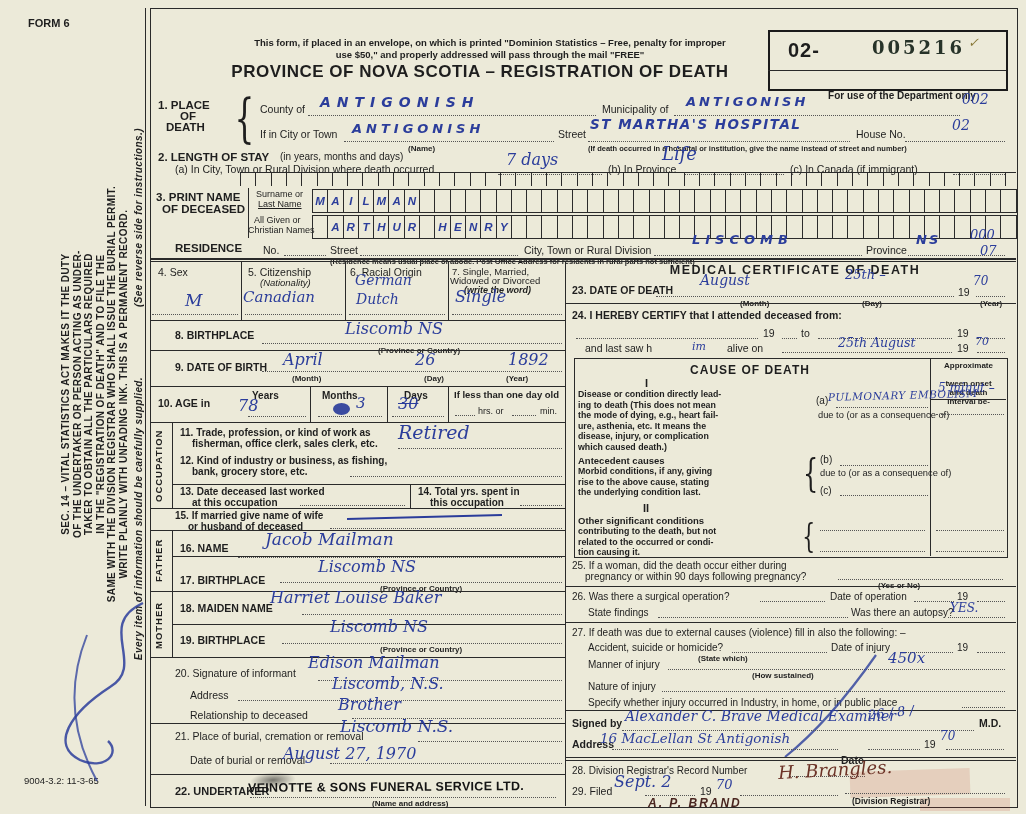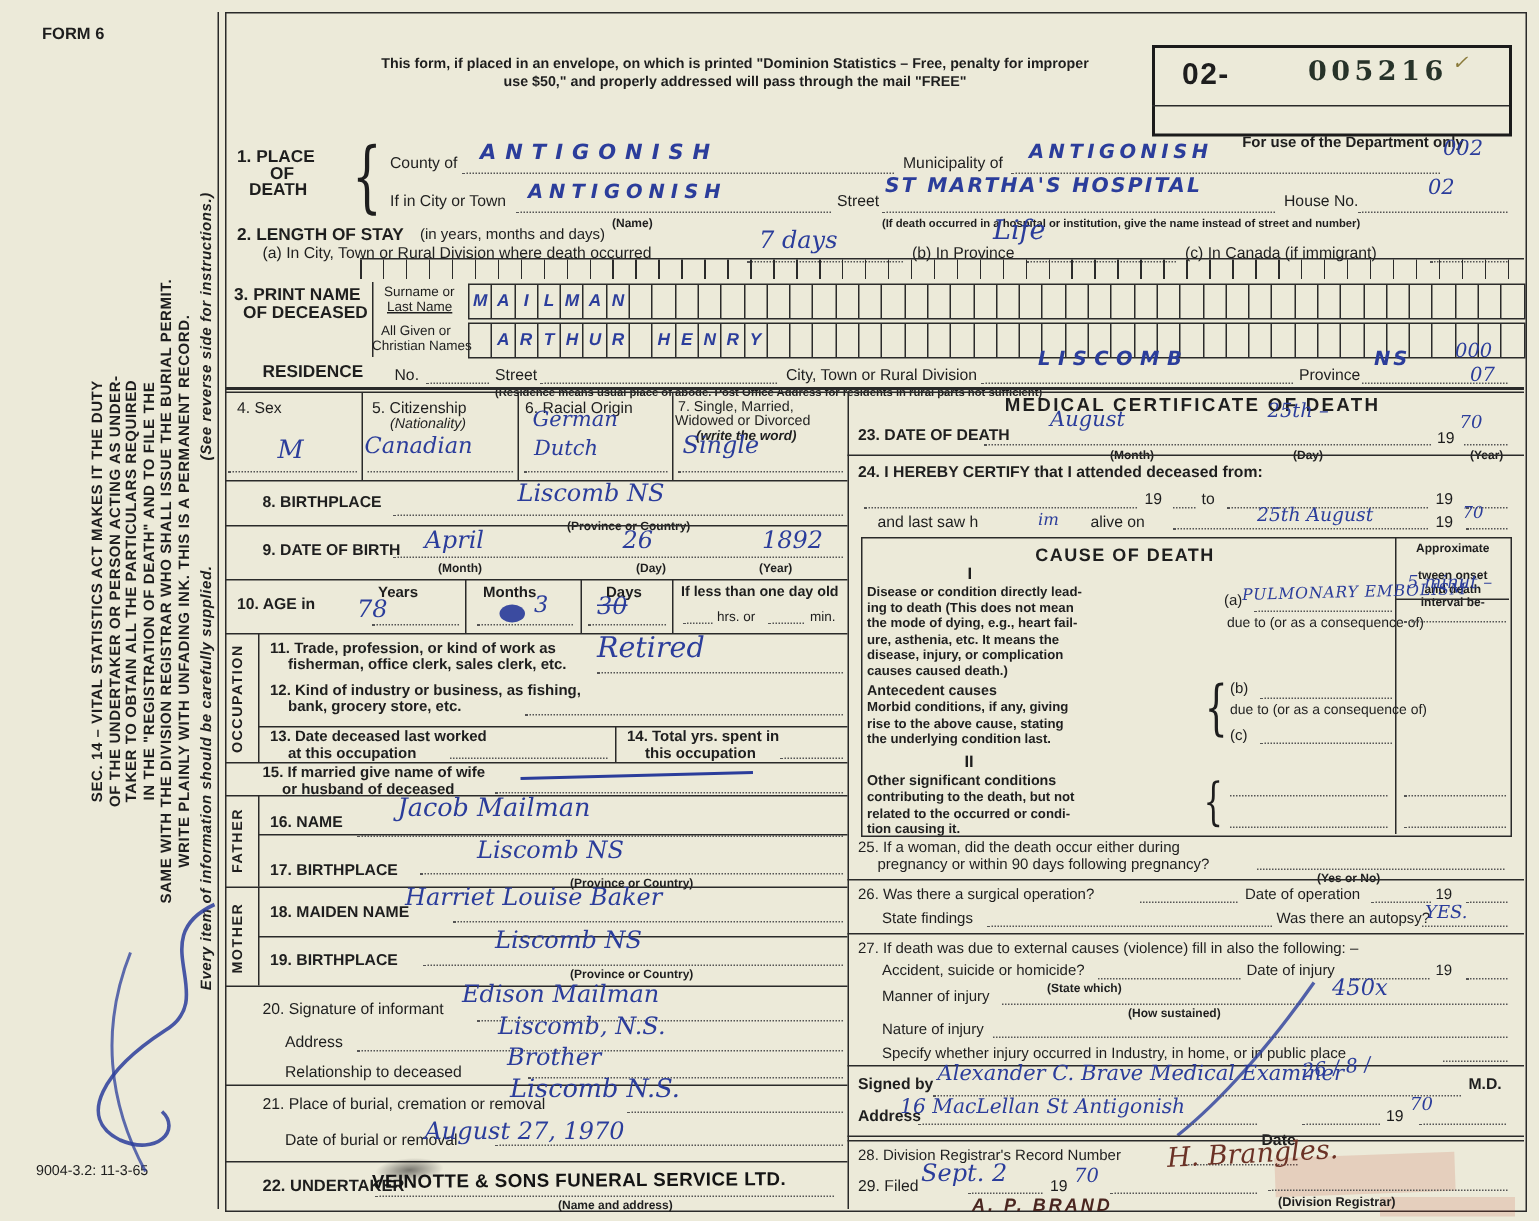--- a/index.html
+++ b/index.html
@@ -54,20 +54,21 @@
   <svg class="a" style="left:25px;top:595px;" width="135" height="200">
     <path d="M118,8 C70,30 122,70 85,92 C45,118 25,150 55,165 C80,176 96,158 83,146" fill="none" stroke="#2b3d9b" stroke-width="2.4" opacity=".85"></path>
     <path d="M62,40 C42,90 47,140 72,186" fill="none" stroke="#2b3d9b" stroke-width="2" opacity=".75"></path>
   </svg>
 
   <div class="a" style="left:150px;top:8px;width:866px;height:798px;border:1.6px solid #2a2a2a;"></div>
   <div class="a vr" style="left:145px;top:8px;height:798px;"></div>
 
   <div class="a p b ctr" style="left:200px;top:38px;width:580px;font-size:9.5px;">This form, if placed in an envelope, on which is printed "Dominion Statistics – Free, penalty for improper</div>
   <div class="a p b ctr" style="left:200px;top:50px;width:580px;font-size:9.5px;">use $50," and properly addressed will pass through the mail "FREE"</div>
+  <div class="a p b ctr" style="left:180px;top:63px;width:600px;font-size:17px;letter-spacing:.5px;">PROVINCE OF NOVA SCOTIA – REGISTRATION OF DEATH</div>
 
   <div class="a" style="left:768px;top:30px;width:236px;height:57px;border:2px solid #1b1b1b;"></div>
   <div class="a hr" style="left:768px;top:70px;width:238px;"></div>
   <div class="a p b" style="left:788px;top:40px;font-size:20px;letter-spacing:1px;">02-</div>
   <div class="a b" style="left:872px;top:37px;font-size:18px;letter-spacing:3px;color:#273329;font-family:'DejaVu Serif',serif;">005216</div>
   <div class="a hw" style="left:968px;top:36px;font-size:13px;color:#8a7a3a;">✓</div>
   <div class="a p b ctr" style="left:800px;top:91px;width:204px;font-size:10px;">For use of the Department only</div>
 
   <div class="a p b" style="left:158px;top:99px;font-size:11.5px;">1. PLACE</div>
   <div class="a p b" style="left:180px;top:110px;font-size:11.5px;">OF</div>
@@ -397,21 +398,21 @@
   <div class="a p b ctr" style="left:932px;top:371px;width:73px;font-size:8px;margin-top:27px;">interval be-</div>
   <div class="a p b ctr" style="left:932px;top:380px;width:73px;font-size:8px;">tween onset</div>
   <div class="a p b ctr" style="left:932px;top:389px;width:73px;font-size:8px;">and death</div>
   <div class="a hr" style="left:930px;top:399px;width:76px;"></div>
   <div class="a p b" style="left:645px;top:378px;font-size:11px;">I</div>
   <div class="a p b" style="left:578px;top:390px;font-size:8.8px;">Disease or condition directly lead-</div>
   <div class="a p b" style="left:578px;top:400.5px;font-size:8.8px;">ing to death (This does not mean</div>
   <div class="a p b" style="left:578px;top:411px;font-size:8.8px;">the mode of dying, e.g., heart fail-</div>
   <div class="a p b" style="left:578px;top:421.5px;font-size:8.8px;">ure, asthenia, etc. It means the</div>
   <div class="a p b" style="left:578px;top:432px;font-size:8.8px;">disease, injury, or complication</div>
-  <div class="a p b" style="left:578px;top:442.5px;font-size:8.8px;">causes caused death.)</div>
+  <div class="a p b" style="left:578px;top:442.5px;font-size:8.8px;">which caused death.)</div>
   <div class="a p" style="left:816px;top:396px;font-size:10px;">(a)</div>
   <div class="a dl" style="left:836px;top:407px;width:92px;"></div>
   <div class="a hw" style="left:828px;top:390px;font-size:10.5px;letter-spacing:.5px;transform:rotate(-1.5deg);">PULMONARY EMBOLISM</div>
   <div class="a p" style="left:818px;top:410px;font-size:9.3px;">due to (or as a consequence of)</div>
   <div class="a hw" style="left:938px;top:382px;font-size:12px;">5 minut –</div>
   <div class="a dl" style="left:936px;top:414px;width:68px;"></div>
   <div class="a p b" style="left:578px;top:456px;font-size:9.5px;">Antecedent causes</div>
   <div class="a p b" style="left:578px;top:467px;font-size:8.8px;">Morbid conditions, if any, giving</div>
   <div class="a p b" style="left:578px;top:477.5px;font-size:8.8px;">rise to the above cause, stating</div>
   <div class="a p b" style="left:578px;top:488px;font-size:8.8px;">the underlying condition last.</div>

